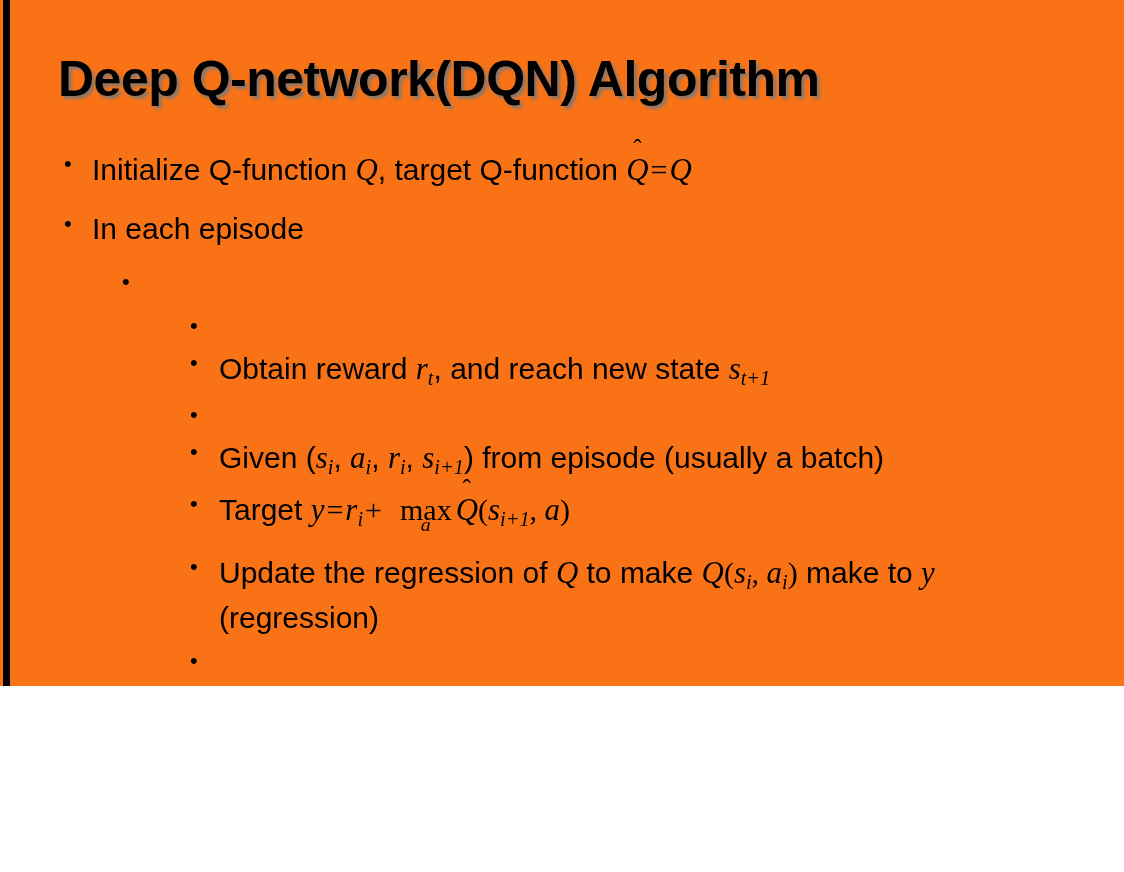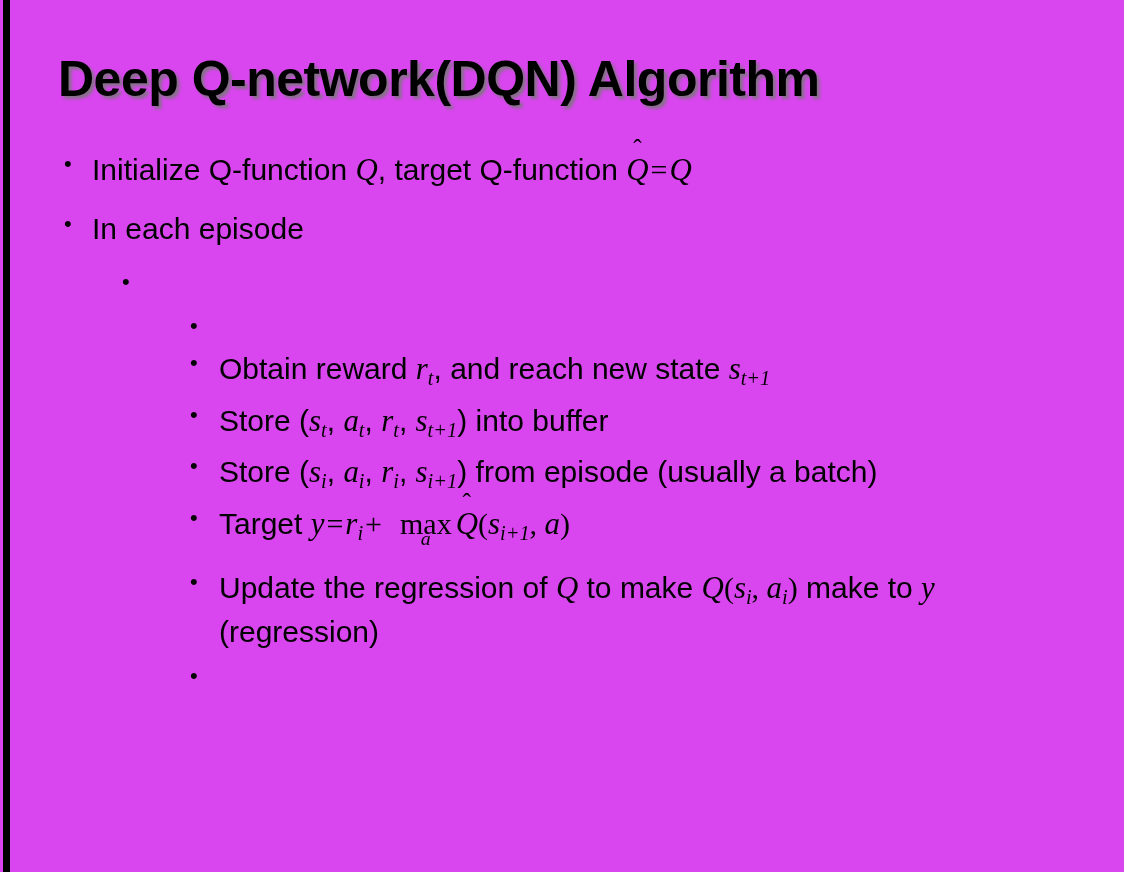--- a/index.html
+++ b/index.html
@@ -4,22 +4,22 @@
 <style>
   html, body {
     margin: 0;
     padding: 0;
     background: #ffffff;
   }
 
   .slide {
     position: relative;
     width: 1124px;
-    height: 872px;
-    background: #d946ef;
+    height: 686px;
+    background: #f97316;
     overflow: hidden;
     font-family: "Liberation Sans", sans-serif;
     color: #000000;
     text-decoration: underline;
   }
 
   
   .left-rule {
     position: absolute;
     left: 3px;
@@ -172,26 +172,25 @@
       <span class="dot">•</span>
     </div>
 
     <div class="bullet lvl3">
       <span class="dot">•</span>
       <span class="text"><span>Obtain reward </span><span class="mi">r</span><span class="sub">t</span><span>, and reach new state </span><span class="mi">s</span><span class="sub">t+1</span></span>
     </div>
 
     <div class="bullet lvl3">
       <span class="dot">•</span>
-      <span class="text"><span>Store (</span><span class="mi">s</span><span class="sub">t</span><span>, </span><span class="mi">a</span><span class="sub">t</span><span>, </span><span class="mi">r</span><span class="sub">t</span><span>, </span><span class="mi">s</span><span class="sub">t+1</span><span>) into buffer</span></span>
-    </div>
-
-    <div class="bullet lvl3">
-      <span class="dot">•</span>
-      <span class="text"><span>Store (</span><span class="mi">s</span><span class="sub">i</span><span>, </span><span class="mi">a</span><span class="sub">i</span><span>, </span><span class="mi">r</span><span class="sub">i</span><span>, </span><span class="mi">s</span><span class="sub">i+1</span><span>) from episode (usually a batch)</span></span>
+    </div>
+
+    <div class="bullet lvl3">
+      <span class="dot">•</span>
+      <span class="text"><span>Given (</span><span class="mi">s</span><span class="sub">i</span><span>, </span><span class="mi">a</span><span class="sub">i</span><span>, </span><span class="mi">r</span><span class="sub">i</span><span>, </span><span class="mi">s</span><span class="sub">i+1</span><span>) from episode (usually a batch)</span></span>
     </div>
 
     <div class="bullet lvl3" style="margin-bottom:18px;">
       <span class="dot">•</span>
       <span class="text"><span>Target </span><span class="mi">y</span><span class="mop">=</span><span class="mi">r</span><span class="sub">i</span><span class="mop">+</span><span class="underop"><span class="opname">max</span><span class="undersub">a</span></span><span class="hat"><span class="acc">̂</span><span>Q</span></span><span class="mr">(</span><span class="mi">s</span><span class="sub">i+1</span><span class="mr">, </span><span class="mi">a</span><span class="mr">)</span></span>
     </div>
 
     <div class="bullet lvl3">
       <span class="dot">•</span>
       <span class="text"><span>Update the regression of </span><span class="mi">Q</span><span> to make </span><span class="mi">Q</span><span class="mr">(</span><span class="mi">s</span><span class="sub">i</span><span class="mr">, </span><span class="mi">a</span><span class="sub">i</span><span class="mr">)</span><span> make to </span><span class="mi">y</span><span> (regression)</span></span>

